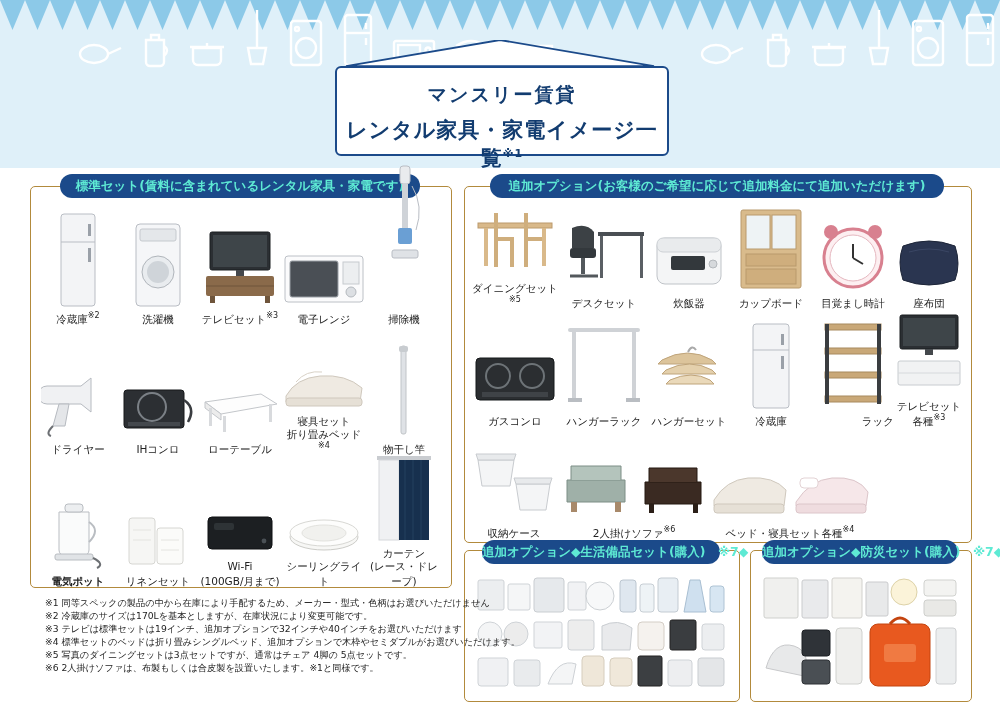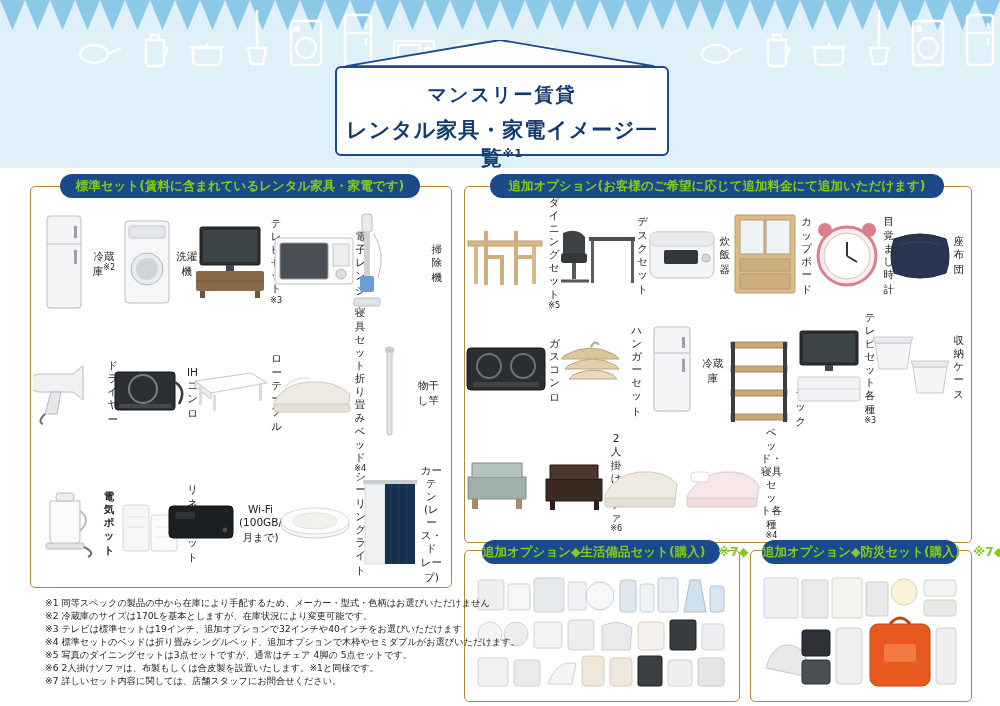--- a/index.html
+++ b/index.html
@@ -39,37 +39,37 @@
   .title-box .t2{font-size:21px;font-weight:bold;margin-top:8px;letter-spacing:1px;}
   .title-box .t2 sup{font-size:11px;}
   .roof-line{
     position:absolute;left:335px;top:40px;width:330px;height:28px;
   }
   
   .panel{
     position:absolute;border:1.6px solid #b28a3c;border-radius:5px;background:#fff;
   }
   .panel-title{
-    position:absolute;background:#1b4a8a;color:#84cc16;border-radius:13px;
+    position:absolute;background:#1b4a8a;color:#5eead4;border-radius:13px;
     font-size:12.5px;font-weight:bold;text-align:center;line-height:24px;height:24px;
     white-space:nowrap;
   }
   
   #panel-standard{left:30px;top:186px;width:420px;height:400px;}
   #title-standard{left:60px;top:174px;width:360px;}
   #panel-option{left:464px;top:186px;width:506px;height:355px;}
   #title-option{left:490px;top:174px;width:454px;}
   #panel-living{left:464px;top:550px;width:274px;height:150px;}
   #title-living{left:482px;top:540px;width:238px;}
   #panel-disaster{left:750px;top:550px;width:220px;height:150px;}
   #title-disaster{left:762px;top:540px;width:196px;}
   
   .grid{position:absolute;display:flex;flex-wrap:wrap;}
   .item{
-    display:flex;flex-direction:row;align-items:center;justify-content:flex-end;
+    display:flex;flex-direction:column;align-items:center;justify-content:flex-end;
     box-sizing:border-box;
   }
   .thumb{
     display:flex;align-items:flex-end;justify-content:center;
     width:100%;
   }
   .cap{
     font-size:10.5px;color:#222;text-align:center;line-height:1.25;
     margin-top:3px;white-space:pre-line;
   }
@@ -493,20 +493,32 @@
       <svg width="86" height="62" viewBox="0 0 86 62">
         <rect x="4" y="10" width="78" height="42" rx="4" fill="#2b2e31" stroke="#15181a"></rect>
         <circle cx="26" cy="28" r="12" fill="none" stroke="#6d7377" stroke-width="2"></circle>
         <circle cx="60" cy="28" r="12" fill="none" stroke="#6d7377" stroke-width="2"></circle>
         <rect x="10" y="44" width="66" height="5" fill="#3f4347"></rect>
       </svg>
     </div>
     <div class="cap"><span>ガスコンロ</span><sup></sup></div>
   </div>
 
+  <div class="item" style="width:88px;height:118px;">
+    <div class="thumb">
+      <svg width="84" height="92" viewBox="0 0 84 92">
+        <rect x="6" y="10" width="72" height="4" rx="2" fill="#cfd2d6"></rect>
+        <rect x="10" y="12" width="4" height="70" fill="#cfd2d6"></rect>
+        <rect x="70" y="12" width="4" height="70" fill="#cfd2d6"></rect>
+        <rect x="6" y="80" width="14" height="4" fill="#b9bdc2"></rect>
+        <rect x="64" y="80" width="14" height="4" fill="#b9bdc2"></rect>
+      </svg>
+    </div>
+    <div class="cap"><span>ハンガーラック</span><sup></sup></div>
+  </div>
 
   <div class="item" style="width:82px;height:118px;">
     <div class="thumb">
       <svg width="78" height="72" viewBox="0 0 78 72">
         <path d="M12 22 q26 -14 50 0 l4 4 h-58 z" fill="#dcc49b" stroke="#bfa47a"></path>
         <path d="M16 32 q24 -12 46 0 l4 4 h-54 z" fill="#e4d0ac" stroke="#bfa47a"></path>
         <path d="M20 42 q22 -10 40 0 l4 4 h-48 z" fill="#ead9ba" stroke="#bfa47a"></path>
         <path d="M38 14 q4 -8 8 -2" stroke="#a9a9a9" fill="none" stroke-width="2"></path>
       </svg>
     </div>
@@ -657,14 +669,13 @@
   </svg>
 </div>
 
 <div class="notes">
   <div>※1 同等スペックの製品の中から在庫により手配するため、メーカー・型式・色柄はお選びいただけません</div>
   <div>※2 冷蔵庫のサイズは170Lを基本としますが、在庫状況により変更可能です。</div>
   <div>※3 テレビは標準セットは19インチ、追加オプションで32インチや40インチをお選びいただけます</div>
   <div>※4 標準セットのベッドは折り畳みシングルベッド、追加オプションで木枠やセミダブルがお選びいただけます。</div>
   <div>※5 写真のダイニングセットは3点セットですが、通常はチェア 4脚の 5点セットです。</div>
   <div>※6 2人掛けソファは、布製もしくは合皮製を設置いたします。※1と同様です。</div>
-  <div>※7 詳しいセット内容に関しては、店舗スタッフにお問合せください。</div>
 </div>
 
 </body></html>

